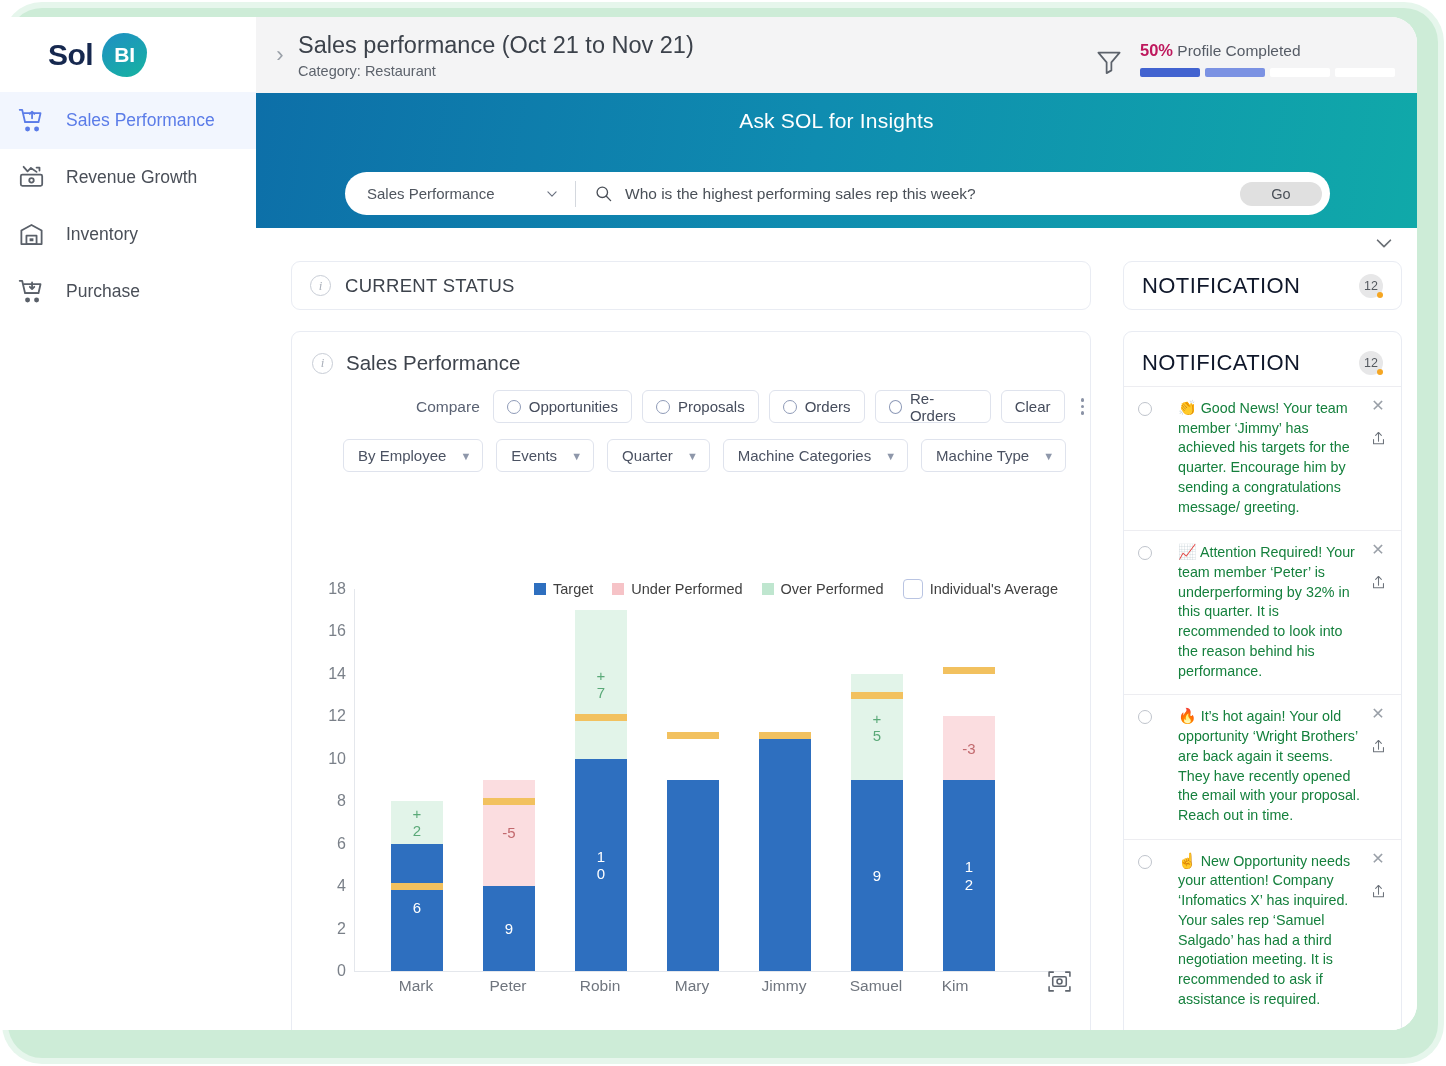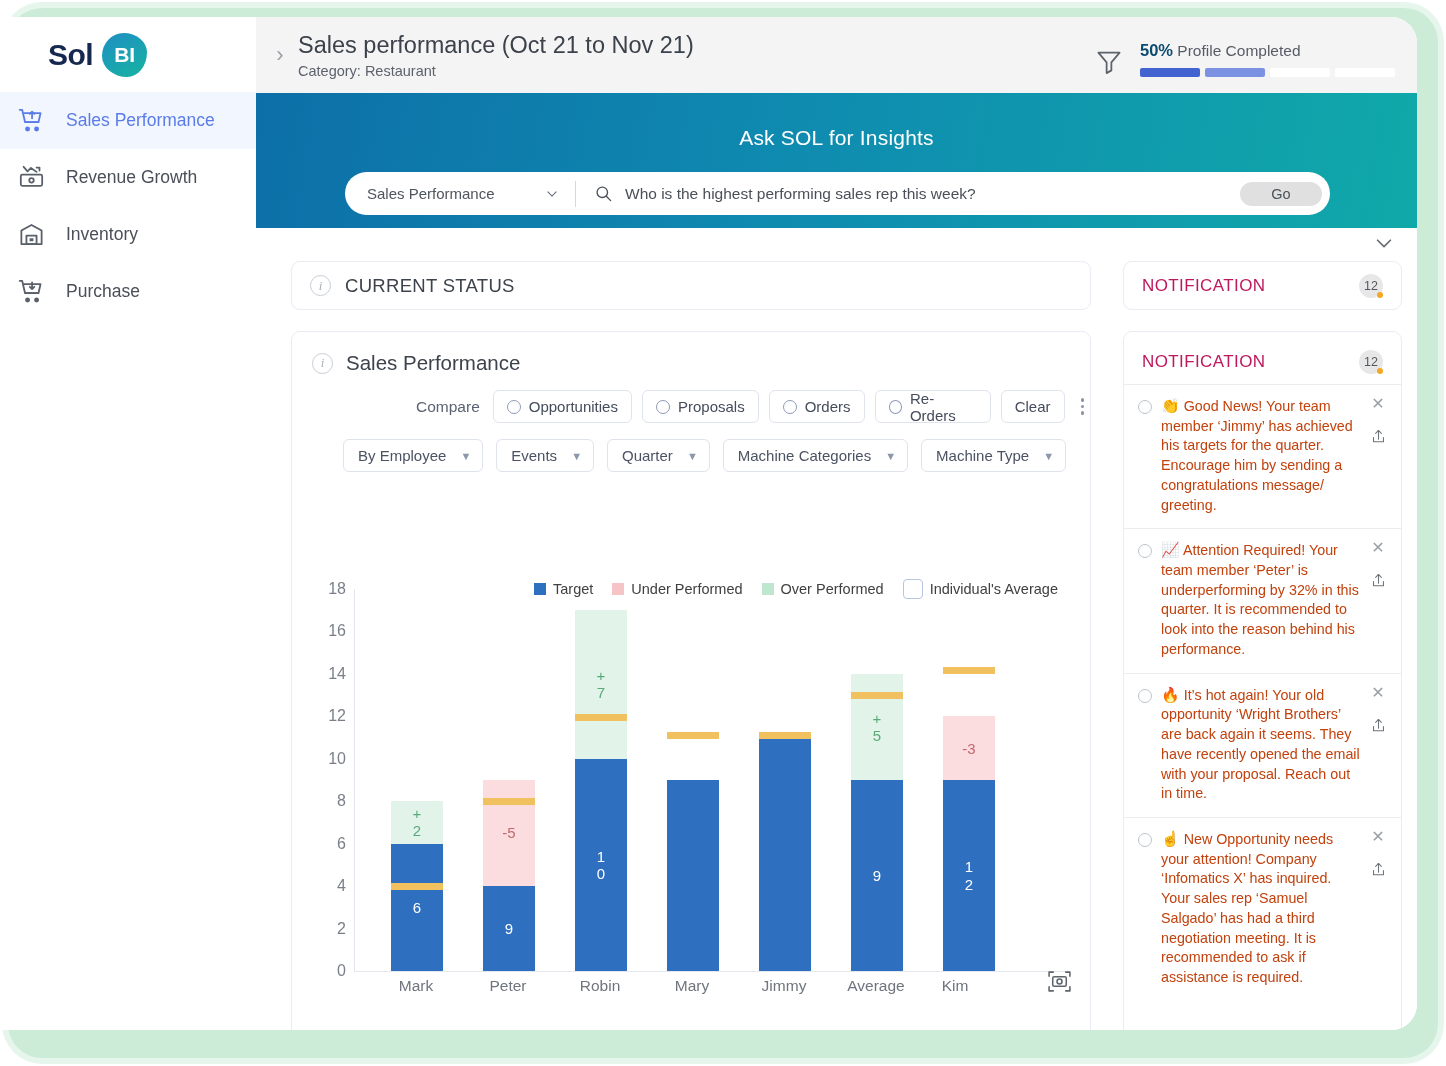--- a/index.html
+++ b/index.html
@@ -75,35 +75,35 @@
   #bc-chevron { margin-left: 10px; color: #9aa0a8; font-size: 22px; width: 28px; text-align:center; cursor:pointer;}
   .title-block { margin-left: 4px; }
   .page-title { font-size: 23.5px; color: #3c424b; line-height: 1.25; }
   .page-sub { font-size: 14.5px; color: #5d636c; margin-top: 2px; }
   #profile {
     position: absolute; right: 22px; top: 24px;
     display: flex; align-items: flex-start; gap: 16px;
   }
   #funnel-icon { margin-top: 6px; }
   .pf-label { font-size: 15.5px; color: #565c66; white-space: nowrap; }
-  .pf-label b { font-size: 16.5px; color: #0c4a6e; font-weight: bold; }
+  .pf-label b { font-size: 16.5px; color: #be185d; font-weight: bold; }
   .pf-bar { display: flex; gap: 5px; margin-top: 8px; }
   .pf-seg { width: 60px; height: 9px; border-radius: 2px; background: #ffffff; }
   .pf-seg.f1 { background: #4263d0; }
   .pf-seg.f2 { background: #7b92e3; }
 
   
   #ask {
     position: absolute; left: 256px; top: 76px;
     width: 1161px; height: 135px;
     background: linear-gradient(100deg, #0d6fa8 0%, #0f8cb0 48%, #10a9a9 100%);
   }
   #ask-title {
     text-align: center; color: #ffffff; font-size: 21px;
-    padding-top: 33px; letter-spacing: 0.2px;
+    padding-top: 16px; letter-spacing: 0.2px;
   }
   #ask-bar {
     position: absolute; left: 89px; top: 79px;
     width: 985px; height: 43px;
     background: #ffffff; border-radius: 22px;
     display: flex; align-items: center;
   }
   #ask-select {
     width: 230px; padding-left: 22px;
     display: flex; align-items: center; justify-content: space-between;
@@ -226,21 +226,21 @@
   }
   #cam-icon { position: absolute; right: 6px; top: 390px; cursor: pointer; }
 
   
   #notif-head {
     position: absolute; left: 867px; top: 33px;
     width: 279px; height: 49px;
     display: flex; align-items: center; padding: 0 18px;
     justify-content: space-between;
   }
-  .n-title { font-size: 17px; color: #be185d; letter-spacing: .4px; }
+  .n-title { font-size: 22px; color: #0f172a; letter-spacing: .4px; }
   .badge-wrap { position: relative; }
   .badge {
     width: 24px; height: 24px; border-radius: 50%;
     background: #e7e7e8; color: #54595f;
     font-size: 12.5px; display:flex; align-items:center; justify-content:center;
   }
   .badge-dot {
     position:absolute; right: 0px; bottom: 0px;
     width: 6px; height: 6px; border-radius: 50%; background: #f5a623;
   }
@@ -256,21 +256,21 @@
   .n-item {
     display: flex; gap: 9px; padding: 11px 14px 13px 14px;
     border-top: 1px solid #ededf1;
   }
   .n-item:first-of-type { border-top: none; }
   .n-radio {
     width: 14px; height: 14px; border-radius: 50%;
     border: 1.3px solid #bfc4cc; flex: 0 0 auto; margin-top: 4px;
   }
   .n-text {
-    flex: 1; font-size: 14.3px; line-height: 1.38; color: #c2410c;
+    flex: 1; font-size: 14.3px; line-height: 1.38; color: #15803d; margin-left: 17px;
   }
   .n-emoji { font-size: 15px; }
   .n-actions { display:flex; flex-direction:column; align-items:center; gap: 16px; width: 18px; flex:0 0 auto;}
   .n-x { color: #9aa0a8; font-size: 16px; cursor: pointer; line-height: 1;}
   .n-share { cursor: pointer; }
 </style>
 </head>
 <body>
 
 <div id="frame">
@@ -555,21 +555,21 @@
           </div>
 
           <div id="baseline"></div>
 
           <div id="xaxis">
             <div class="xlab" style="left:62px;">Mark</div>
             <div class="xlab" style="left:154px;">Peter</div>
             <div class="xlab" style="left:246px;">Robin</div>
             <div class="xlab" style="left:338px;">Mary</div>
             <div class="xlab" style="left:430px;">Jimmy</div>
-            <div class="xlab" style="left:522px;">Average</div>
+            <div class="xlab" style="left:522px;">Samuel</div>
             <div class="xlab" style="left:601px;">Kim</div>
           </div>
 
           <span id="cam-icon">
             <svg width="25" height="25" viewBox="0 0 24 24" fill="none" stroke="#5f656e" stroke-width="1.5" stroke-linecap="round" stroke-linejoin="round">
               <path d="M2 7V3h4M22 7V3h-4M2 17v4h4M22 17v4h-4"></path>
               <rect x="5.5" y="7.5" width="13" height="9" rx="1.4"></rect>
               <circle cx="12" cy="12" r="2.4"></circle>
             </svg>
           </span>

